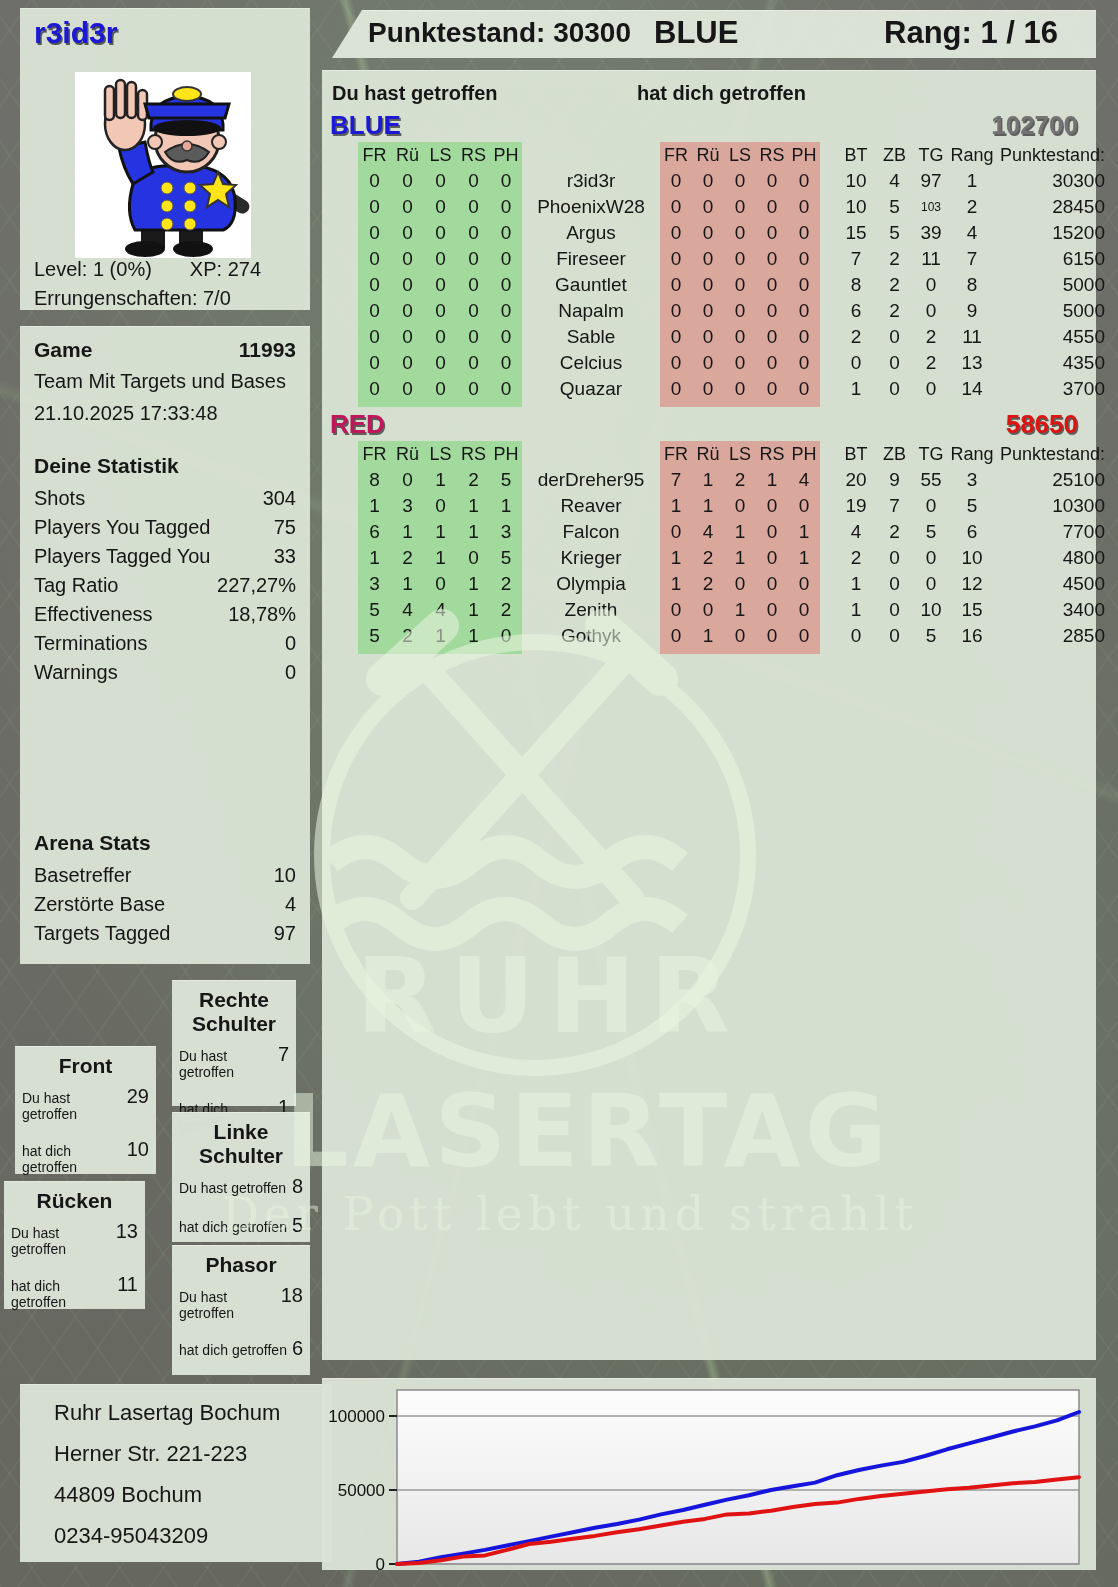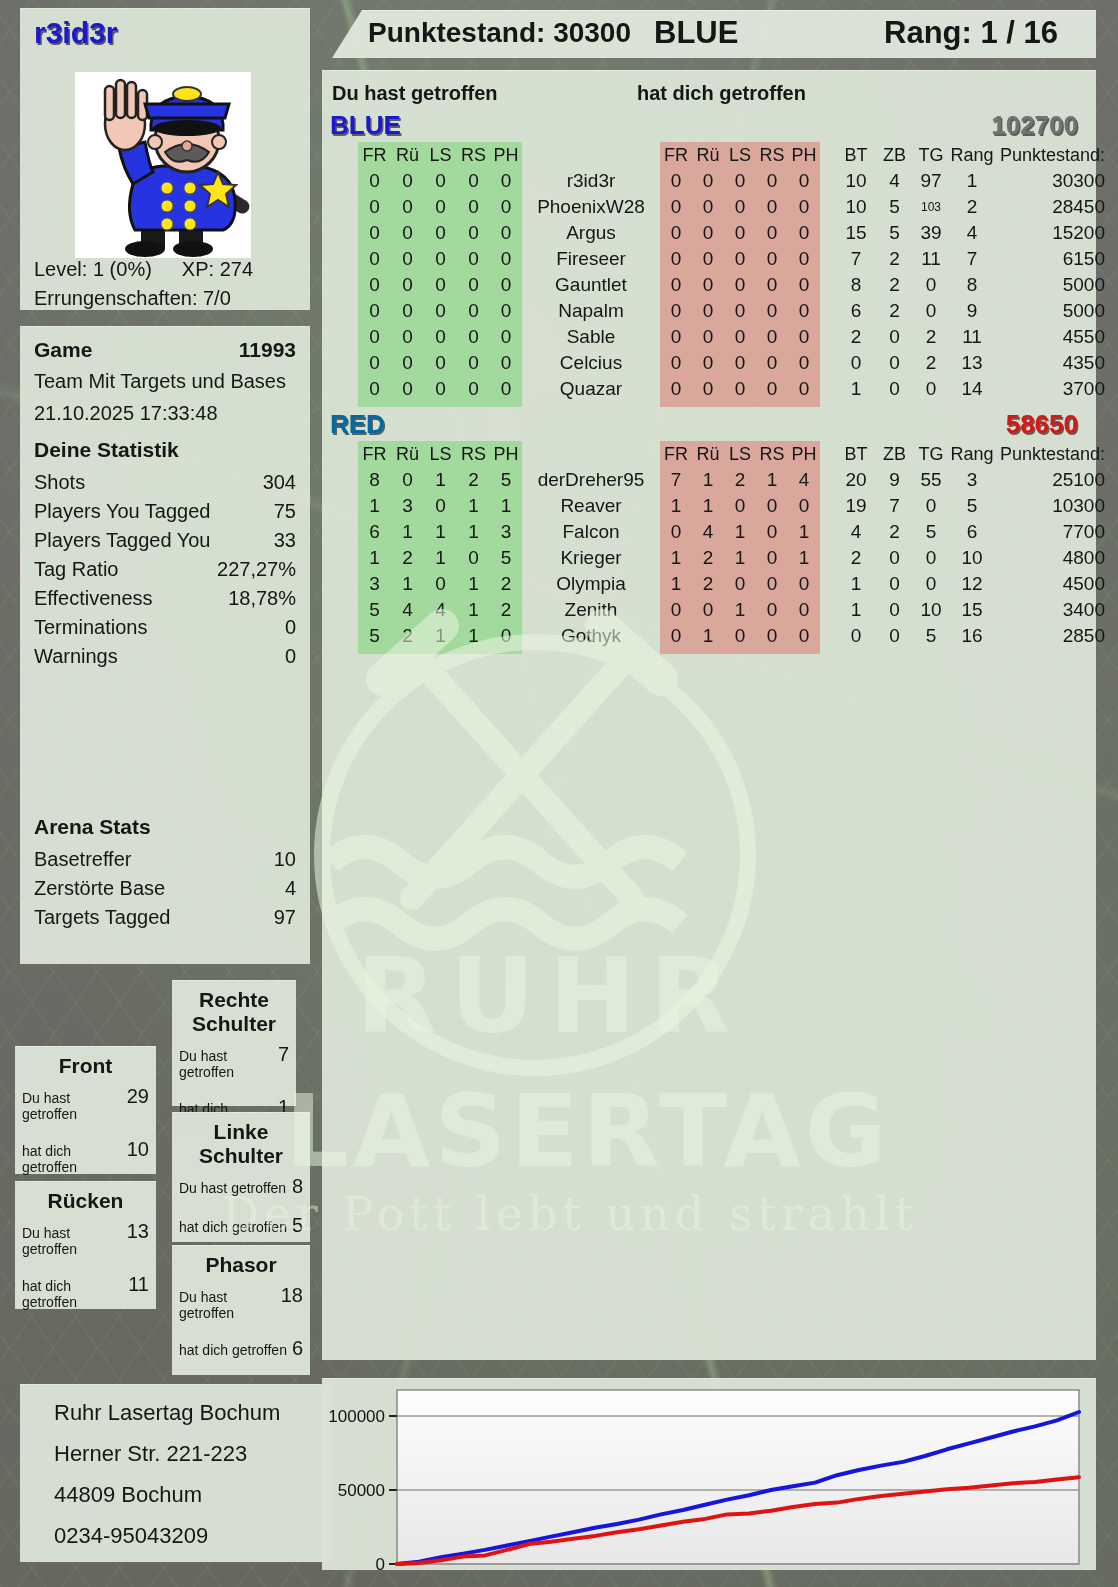--- a/index.html
+++ b/index.html
@@ -22,37 +22,37 @@
   .header-bar{left:332px;top:10px;width:764px;height:48px;
     clip-path:polygon(30px 0,100% 0,100% 100%,0 100%);background:rgba(222,229,218,0.97);}
   .hb-score{position:absolute;left:36px;top:7px;font-size:28px;font-weight:bold;}
   .hb-team{position:absolute;left:322px;top:5px;font-size:31px;font-weight:bold;}
   .hb-rank{position:absolute;left:552px;top:5px;font-size:31px;font-weight:bold;}
   
   .player-card{left:20px;top:8px;width:290px;height:302px;}
   .player-name{position:absolute;left:14px;top:8px;font-size:30px;font-weight:bold;
     color:#1b18d6;text-shadow:1.5px 1.5px 0 rgba(40,40,40,0.75);}
   .avatar{position:absolute;left:55px;top:64px;width:176px;height:186px;background:#fff;}
-  .level-row{position:absolute;left:14px;top:250px;width:262px;font-size:20px;display:flex;gap:30px;}
+  .level-row{position:absolute;left:14px;top:250px;width:262px;font-size:20px;display:flex;gap:38px;}
   .achv{position:absolute;left:14px;top:279px;font-size:20px;}
   
   .game-panel{left:20px;top:326px;width:290px;height:638px;padding:0;}
   .gp-inner{padding:12px 14px 0 14px;}
   .gp-head{display:flex;justify-content:space-between;font-size:21px;font-weight:bold;height:32px;}
   .gp-line{font-size:20px;height:32px;}
-  .gp-sub{font-size:21px;font-weight:bold;height:30px;margin-top:4px;}
+  .gp-sub{font-size:21px;font-weight:bold;height:30px;margin-top:20px;}
   .gp-sub.arena{margin-top:144px;}
   .stat-row{display:flex;justify-content:space-between;font-size:20px;height:29px;align-items:center;}
   
   .bp{position:absolute;background:rgba(220,228,215,0.96);z-index:2;
     box-shadow:inset 0 1px 0 rgba(255,255,255,0.35);}
   .bp-rechte{left:172px;top:980px;width:124px;height:126px;}
   .bp-front{left:15px;top:1046px;width:141px;height:128px;}
   .bp-linke{left:172px;top:1112px;width:138px;height:130px;}
-  .bp-ruecken{left:15px;top:1181px;width:141px;height:128px;}
+  .bp-ruecken{left:4px;top:1181px;width:141px;height:128px;}
   .bp-phasor{left:172px;top:1245px;width:138px;height:130px;}
   .bp-title{text-align:center;font-size:21px;font-weight:bold;margin-top:8px;}
   .bp-row{display:flex;justify-content:space-between;align-items:baseline;padding:0 7px;margin-top:7px;}
   .bp-row.second{margin-top:16px;}
   .bp-label{font-size:14px;}
   .bp-val{font-size:20px;}
   
   .address-panel{left:20px;top:1384px;width:292px;height:178px;padding-left:20px;}
   .venue-line{font-size:22px;line-height:41px;padding-left:14px;}
   #venue-lines{padding-top:8px;}
@@ -490,21 +490,21 @@
             <div class="c">0</div>
             <div></div>
             <div class="c">1</div>
             <div class="c">0</div>
             <div class="c">0</div>
             <div class="c">14</div>
             <div class="pts">3700</div>
           </div>
         </div>
         <div class="team-head">
-          <span style="color: #0369a1;">RED</span>
+          <span style="color: #be185d;">RED</span>
           <span style="color: rgb(221, 21, 18);">58650</span>
         </div>
         <div class="tw">
           <div class="ov ov-green" style="background: rgb(162, 217, 156);"></div>
           <div class="ov ov-red" style="background: rgb(218, 167, 157);"></div>
           <div class="srow hdr">
             <div class="c">FR</div>
             <div class="c">Rü</div>
             <div class="c">LS</div>
             <div class="c">RS</div>

